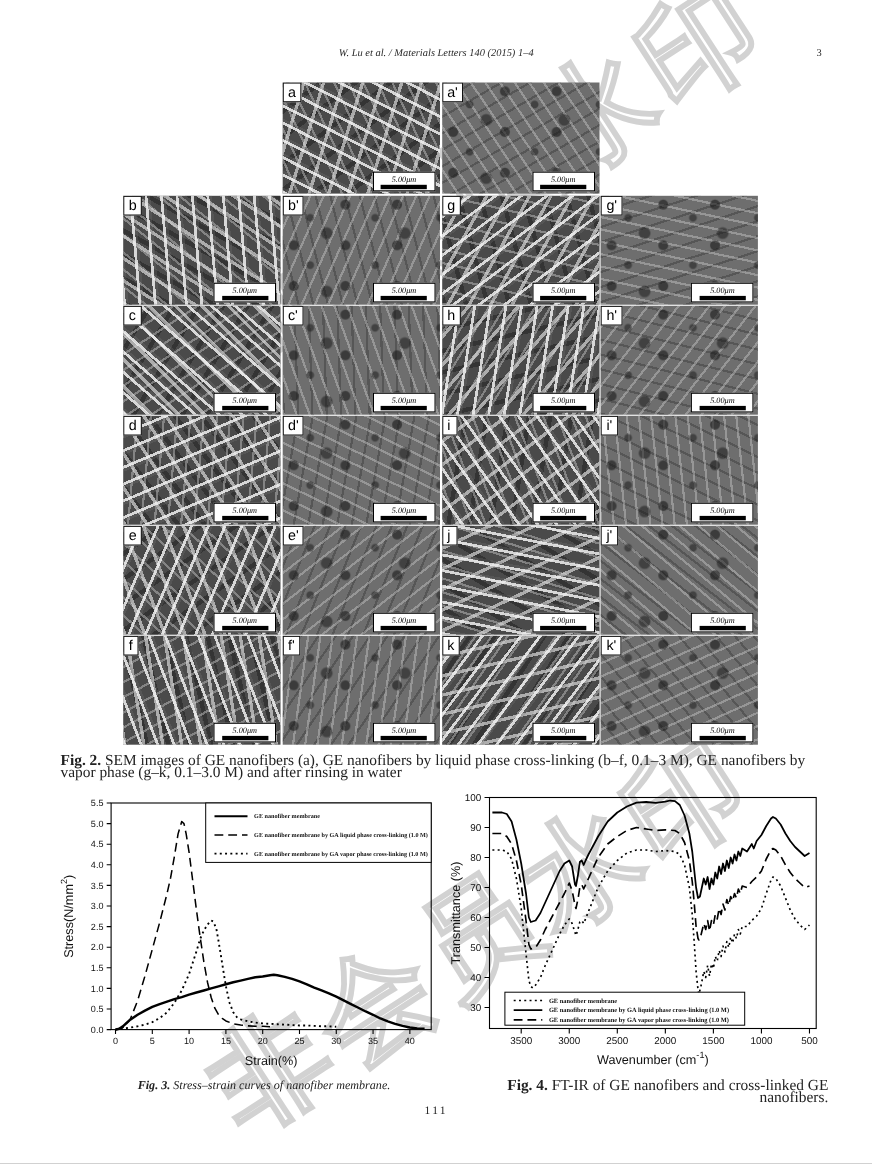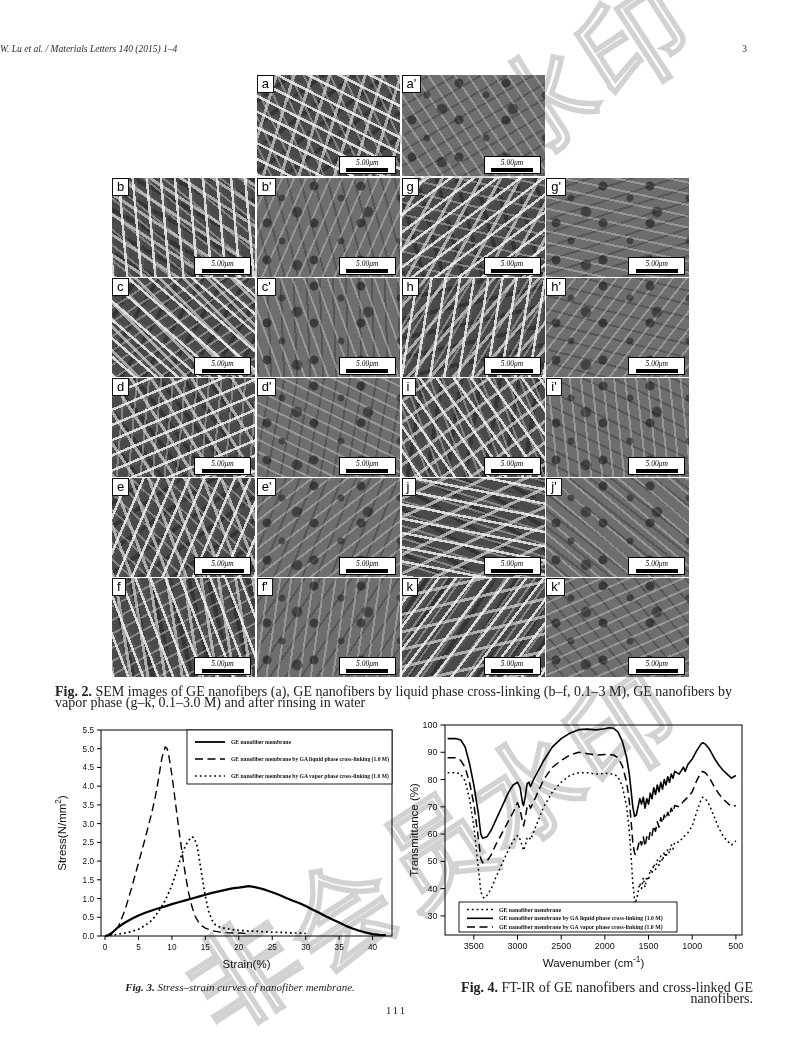--- a/index.html
+++ b/index.html
@@ -11,21 +11,21 @@
   
   .wm{
     position:absolute; z-index:1; white-space:nowrap;
     font-size:105px; font-weight:700; letter-spacing:7px;
     color:transparent; -webkit-text-stroke:2px #d2d2d2;
     transform:rotate(-33deg); transform-origin:0 50%;
     font-family:"DejaVu Sans", sans-serif; pointer-events:none;
   }
   
   .header{position:absolute; top:44px; left:0; width:100%; z-index:3;}
-  .header .title{display:block; font-style:italic; font-size:9.5px; color:#2b2b2b;}
+  .header .title{display:block; text-align:center; font-style:italic; font-size:9.5px; color:#2b2b2b;}
   .header .pnum{position:absolute; right:46px; top:0; font-size:9.5px; color:#2b2b2b;}
   
   #sem-grid{position:absolute; left:112px; top:75px; width:579px; height:604px; z-index:2;}
   .sem-row{position:absolute; left:0; width:100%;}
   .sem-panel{position:absolute; overflow:hidden; background:#4a4a4a;}
   .tex-fiber{
     background-color:#4a4a4a;
     background-image:
       repeating-linear-gradient(var(--a1,25deg), rgba(240,240,240,.85) 0 2.5px, rgba(120,120,120,.25) 2.5px 5px, transparent 5px 14px),
       repeating-linear-gradient(var(--a2,115deg), rgba(215,215,215,.7) 0 3px, transparent 3px 17px),

